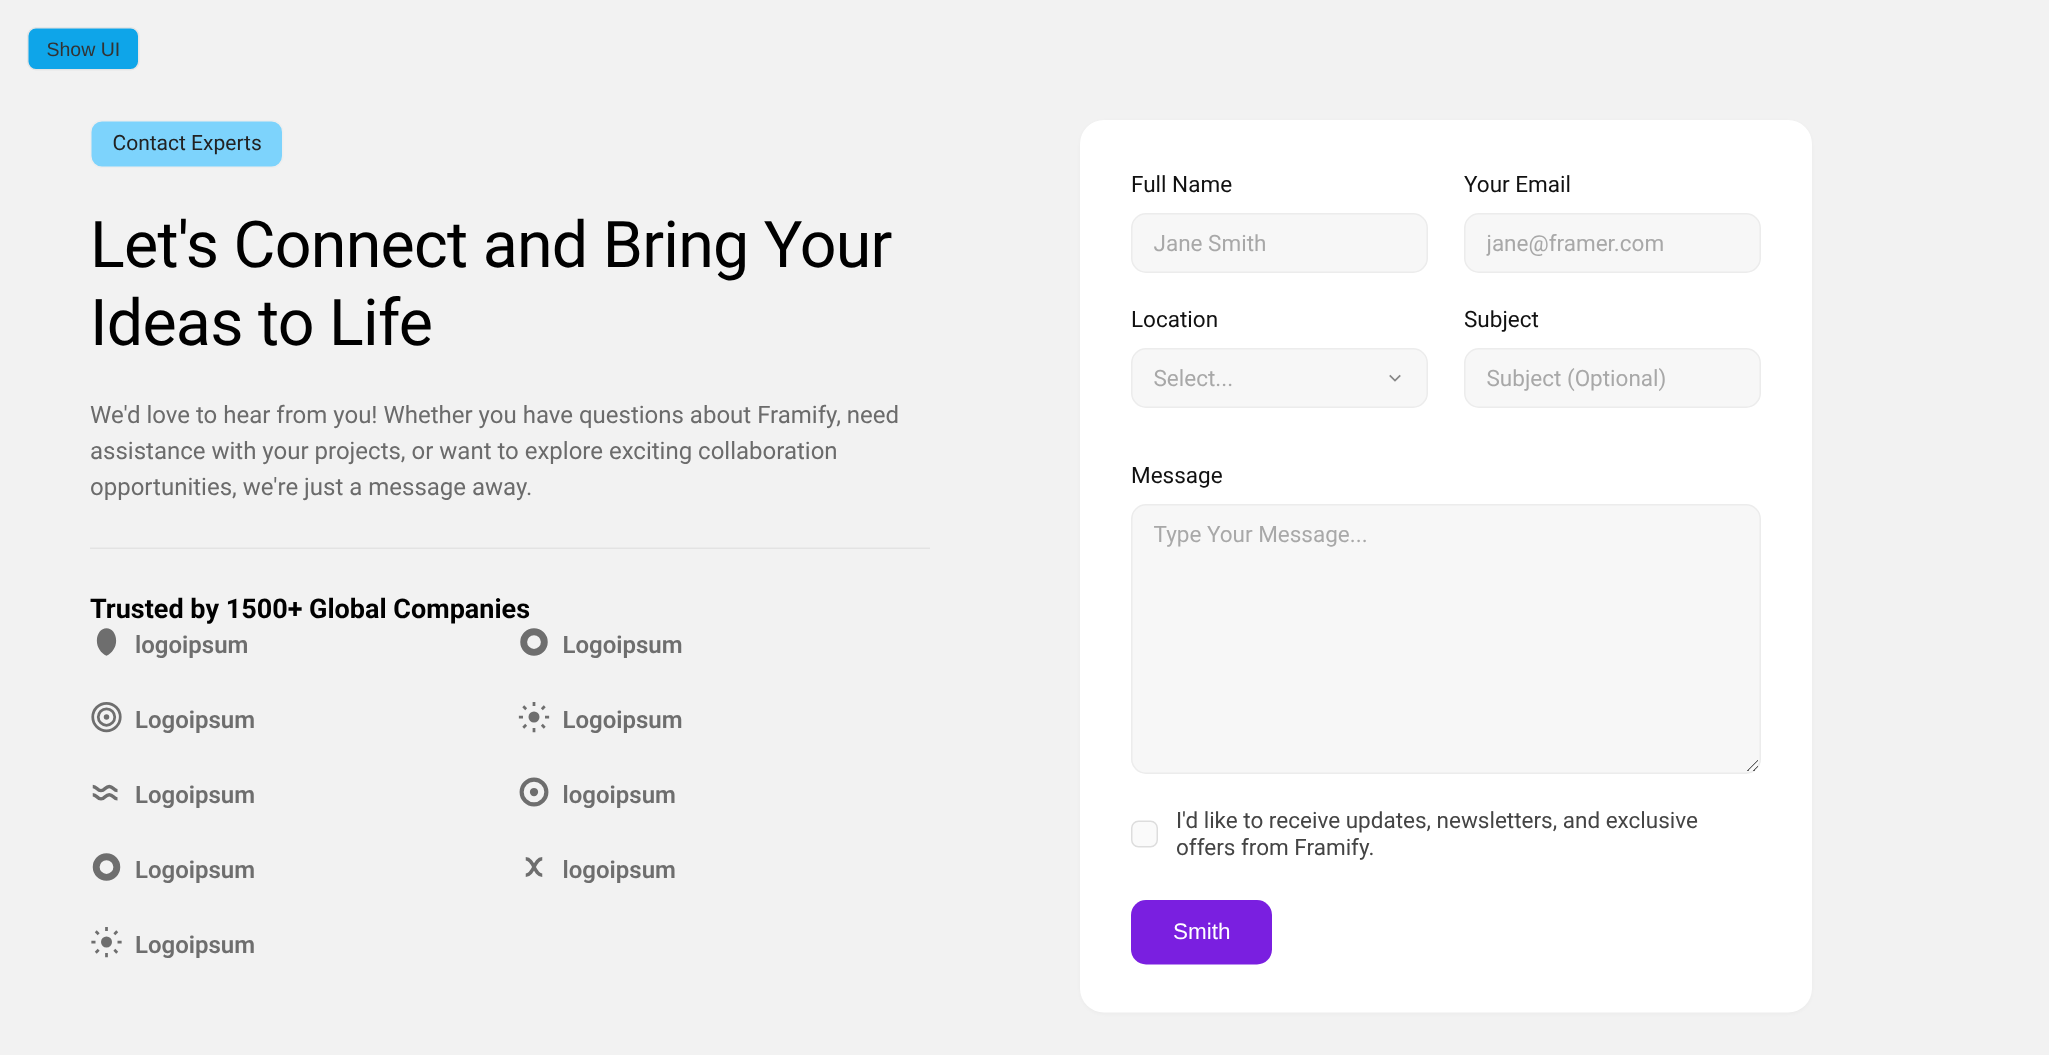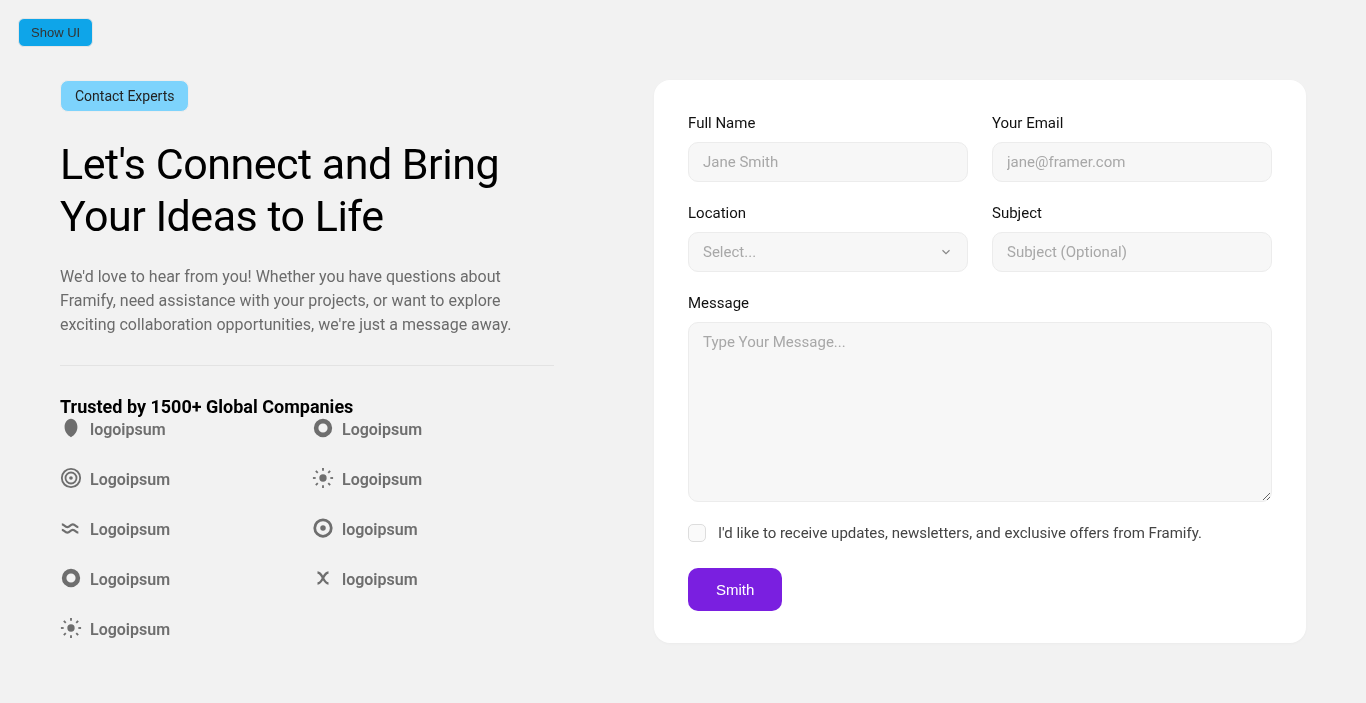--- a/index.html
+++ b/index.html
@@ -82,30 +82,30 @@
   .logo-icon-svg {
     width: 22px;
     height: 22px;
     fill: #6e6e6e;
     flex-shrink: 0;
   }
   .card {
     background: #fff;
     border-radius: 16px;
     padding: 34px 34px 32px 34px;
-    width: 652px;
+    width: 488px;
     box-shadow: 0 1px 3px rgba(0,0,0,0.03);
   }
   .form-grid {
     display: grid;
     grid-template-columns: 1fr 1fr;
     gap: 22px 24px;
   }
   .form-group { display: flex; flex-direction: column; gap: 10px; }
-  .form-group.full { grid-column: 1 / -1; }
+  .form-group.full { grid-column: 1 / -1; margin-top: 14px; }
   .form-label {
     font-size: 15px;
     color: #111;
   }
   .form-input, .form-select-btn, .form-textarea {
     width: 100%;
     background: #f7f7f7;
     border: 1px solid #ececec;
     border-radius: 10px;
     padding: 10px 14px;

